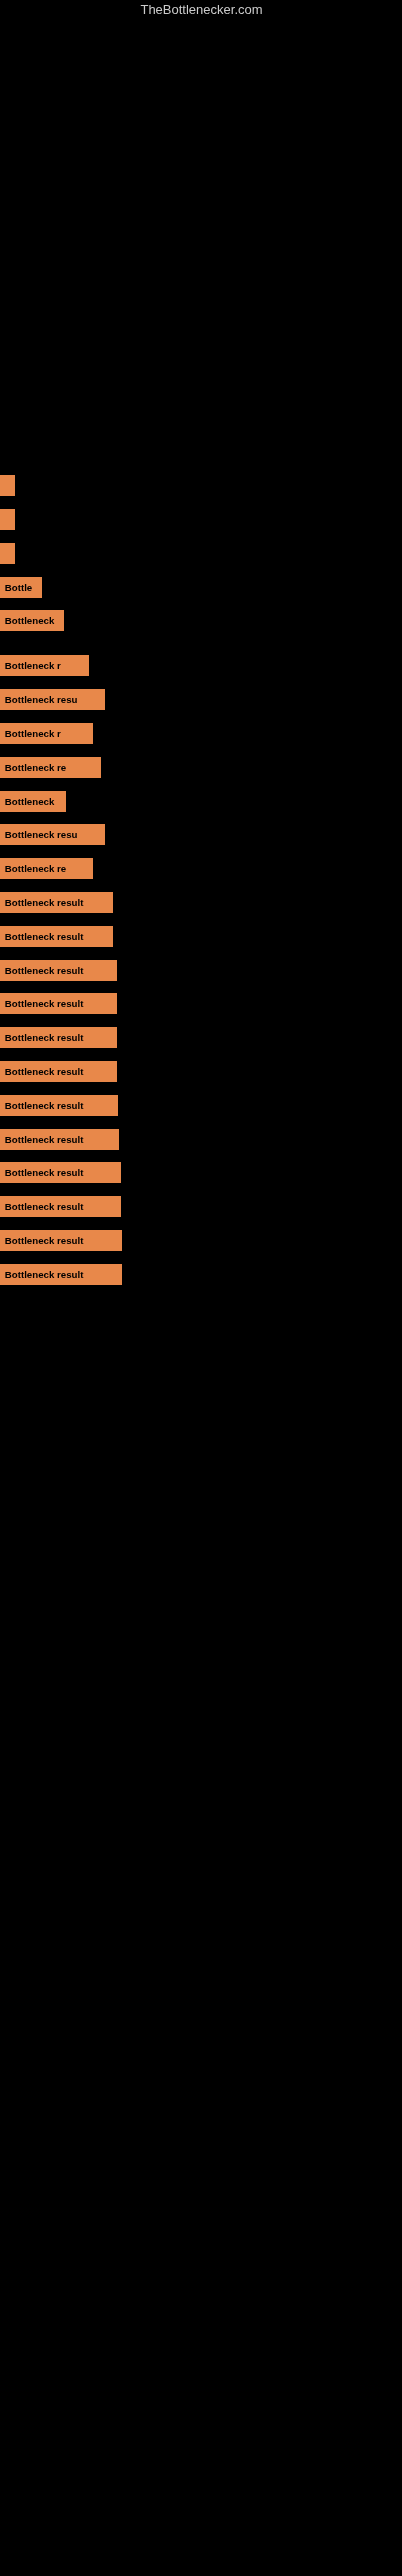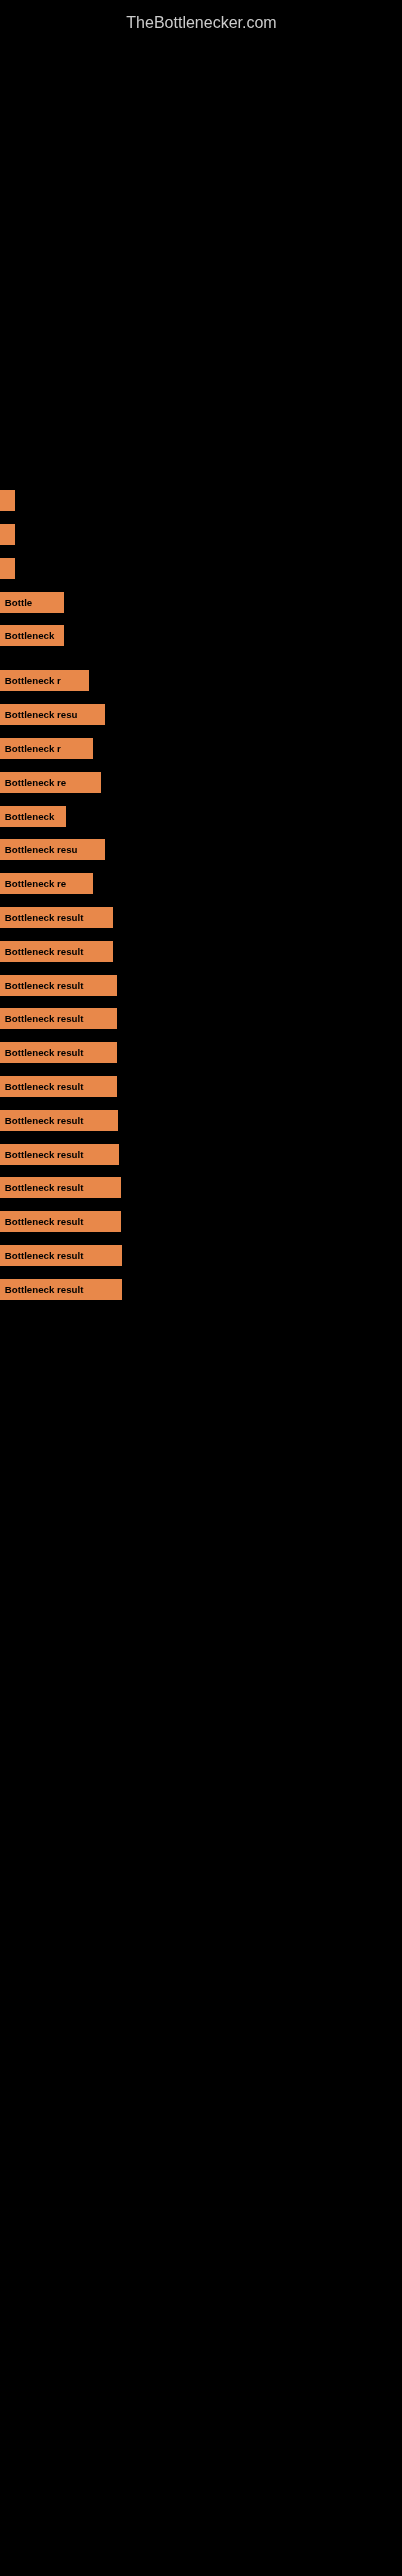--- a/index.html
+++ b/index.html
@@ -9,23 +9,23 @@
     }
     body {
       background-color: #000000;
       width: 403px;
       min-height: 2576px;
       font-family: Arial, sans-serif;
       position: relative;
     }
     .site-title {
       color: #cccccc;
-      font-size: 16px;
+      font-size: 13px;
       text-align: center;
-      padding-top: 14px;
+      padding-top: 2px;
       padding-bottom: 6.4px;
     }
     .bars-container {
       display: flex;
       flex-direction: column;
       gap: 0px;
       padding-top: 451px;
     }
     .bar-row {
       display: flex;
@@ -42,21 +42,21 @@
       white-space: nowrap;
       overflow: hidden;
       display: flex;
       align-items: center;
       height: 21px;
     }
     
     .bar-1  { width: 14.5px; }
     .bar-2  { width: 14.5px; }
     .bar-3  { width: 14.5px; }
-    .bar-4  { width: 64px; }
+    .bar-4  { width: 42px; }
     .bar-5  { width: 64px; }
     .bar-6  { width: 58px; }
     .bar-7  { width: 89px; }
     .bar-8  { width: 105px; }
     .bar-9  { width: 93px; }
     .bar-10 { width: 101px; }
     .bar-11 { width: 66px; }
     .bar-12 { width: 105px; }
     .bar-13 { width: 93px; }
     .bar-14 { width: 113px; }

